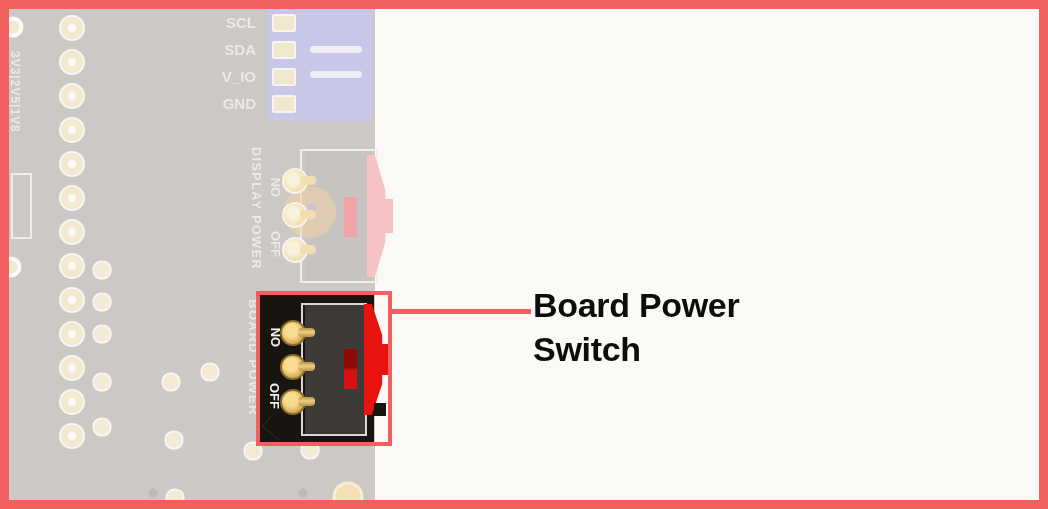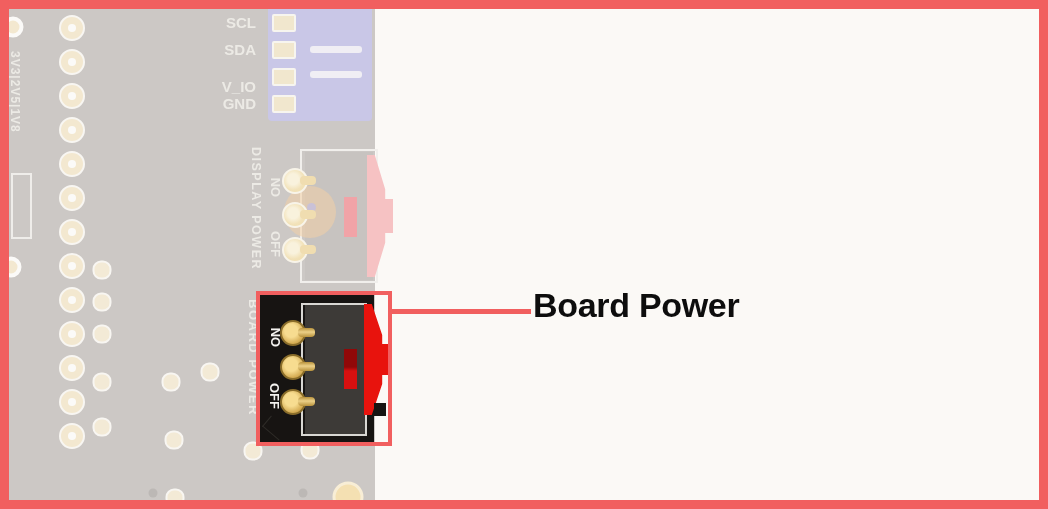--- a/index.html
+++ b/index.html
@@ -128,21 +128,21 @@
   <div class="abs connector">
     <div class="conn-bar" style="top:37px;"></div>
     <div class="conn-bar" style="top:62px;"></div>
   </div>
   <div class="abs" id="pin-layer" style="left:0;top:0;width:100%;height:100%;">
       <div class="abs sq-pad" style="top: 14px;"></div>
       <div class="pin-label" style="top: 13px;">SCL</div>
       <div class="abs sq-pad" style="top: 41px;"></div>
       <div class="pin-label" style="top: 40px;">SDA</div>
       <div class="abs sq-pad" style="top: 68px;"></div>
-      <div class="pin-label" style="top: 77px;">V_IO</div>
+      <div class="pin-label" style="top: 67px;">V_IO</div>
       <div class="abs sq-pad" style="top: 95px;"></div>
       <div class="pin-label" style="top: 94px;">GND</div>
     </div>
 
   <div class="abs dsw-outline"></div>
   <div class="abs dsw-body"></div>
   <div class="abs glow"></div>
   <div class="abs glow-dot"></div>
   <div class="abs actuator dsw-act"></div>
   <div class="abs dsw-slider"></div>
@@ -170,16 +170,17 @@
   <div class="abs" id="bsw-pads" style="left:0;top:0;width:100%;height:100%;z-index:6;">
       <div class="pad-gold" style="left: 293px; top: 333px;"></div>
       <div class="pad-gold" style="left: 293px; top: 367px;"></div>
       <div class="pad-gold" style="left: 293px; top: 402px;"></div>
     </div>
 
   <div class="abs callout-box"></div>
   <div class="abs callout-line"></div>
   <div class="abs callout-label">
     <div>Board Power</div>
+    <div>Switch</div>
   </div>
 
   <div class="abs frame"></div>
 </div>
 
 </body></html>

